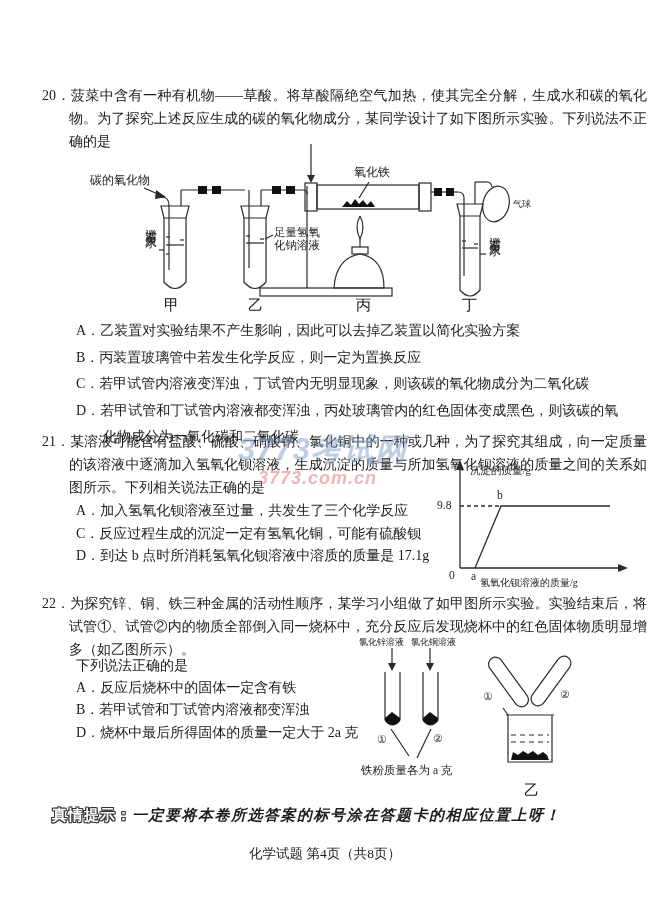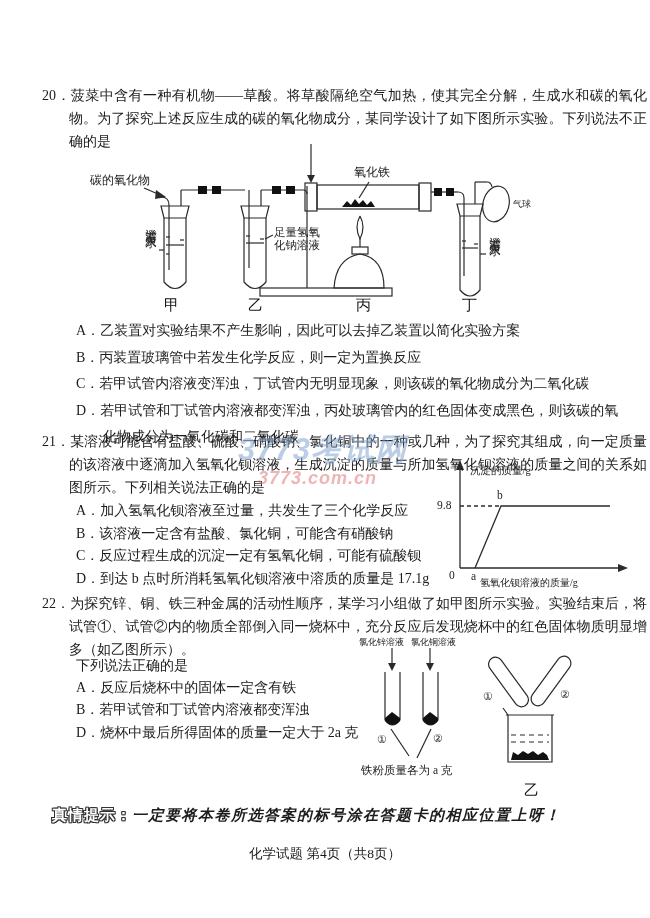--- a/index.html
+++ b/index.html
@@ -172,21 +172,20 @@
     <div class="dlabel" style="left:46px;top:8px;font-size:10.5px;">沉淀的质量/g</div>
     <div class="dlabel" style="left:13px;top:43px;font-size:11.5px;">9.8</div>
     <div class="dlabel" style="left:73px;top:33px;font-size:11.5px;">b</div>
     <div class="dlabel" style="left:25px;top:113px;font-size:11.5px;">0</div>
     <div class="dlabel" style="left:47px;top:114px;font-size:11.5px;">a</div>
     <div class="dlabel" style="left:56px;top:120px;font-size:10px;">氢氧化钡溶液的质量/g</div>
   </div>
 
   <div class="opts" style="left:76px;top:500px;width:360px;line-height:22.5px;">
     <div class="opt"><span>A．</span><span>加入氢氧化钡溶液至过量，共发生了三个化学反应</span></div>
-    <div class="opt"><span>B．</span><span>该溶液一定含有盐酸、氯化铜，可能含有硝酸钠</span></div>
     <div class="opt"><span>C．</span><span>反应过程生成的沉淀一定有氢氧化铜，可能有硫酸钡</span></div>
     <div class="opt"><span>D．</span><span>到达 b 点时所消耗氢氧化钡溶液中溶质的质量是 17.1g</span></div>
   </div>
 
   <div class="stem" style="left:42px;top:592px;width:578px;">
     <span>22．</span><span>为探究锌、铜、铁三种金属的活动性顺序，某学习小组做了如甲图所示实验。实验结束后，将试管①、试管②内的物质全部倒入同一烧杯中，充分反应后发现烧杯中的红色固体物质明显增多（如乙图所示）。</span>
   </div>
 
   <div class="abs" style="left:333px;top:634px;width:312px;height:170px;">
     <svg width="312" height="170" viewBox="0 0 312 170">

